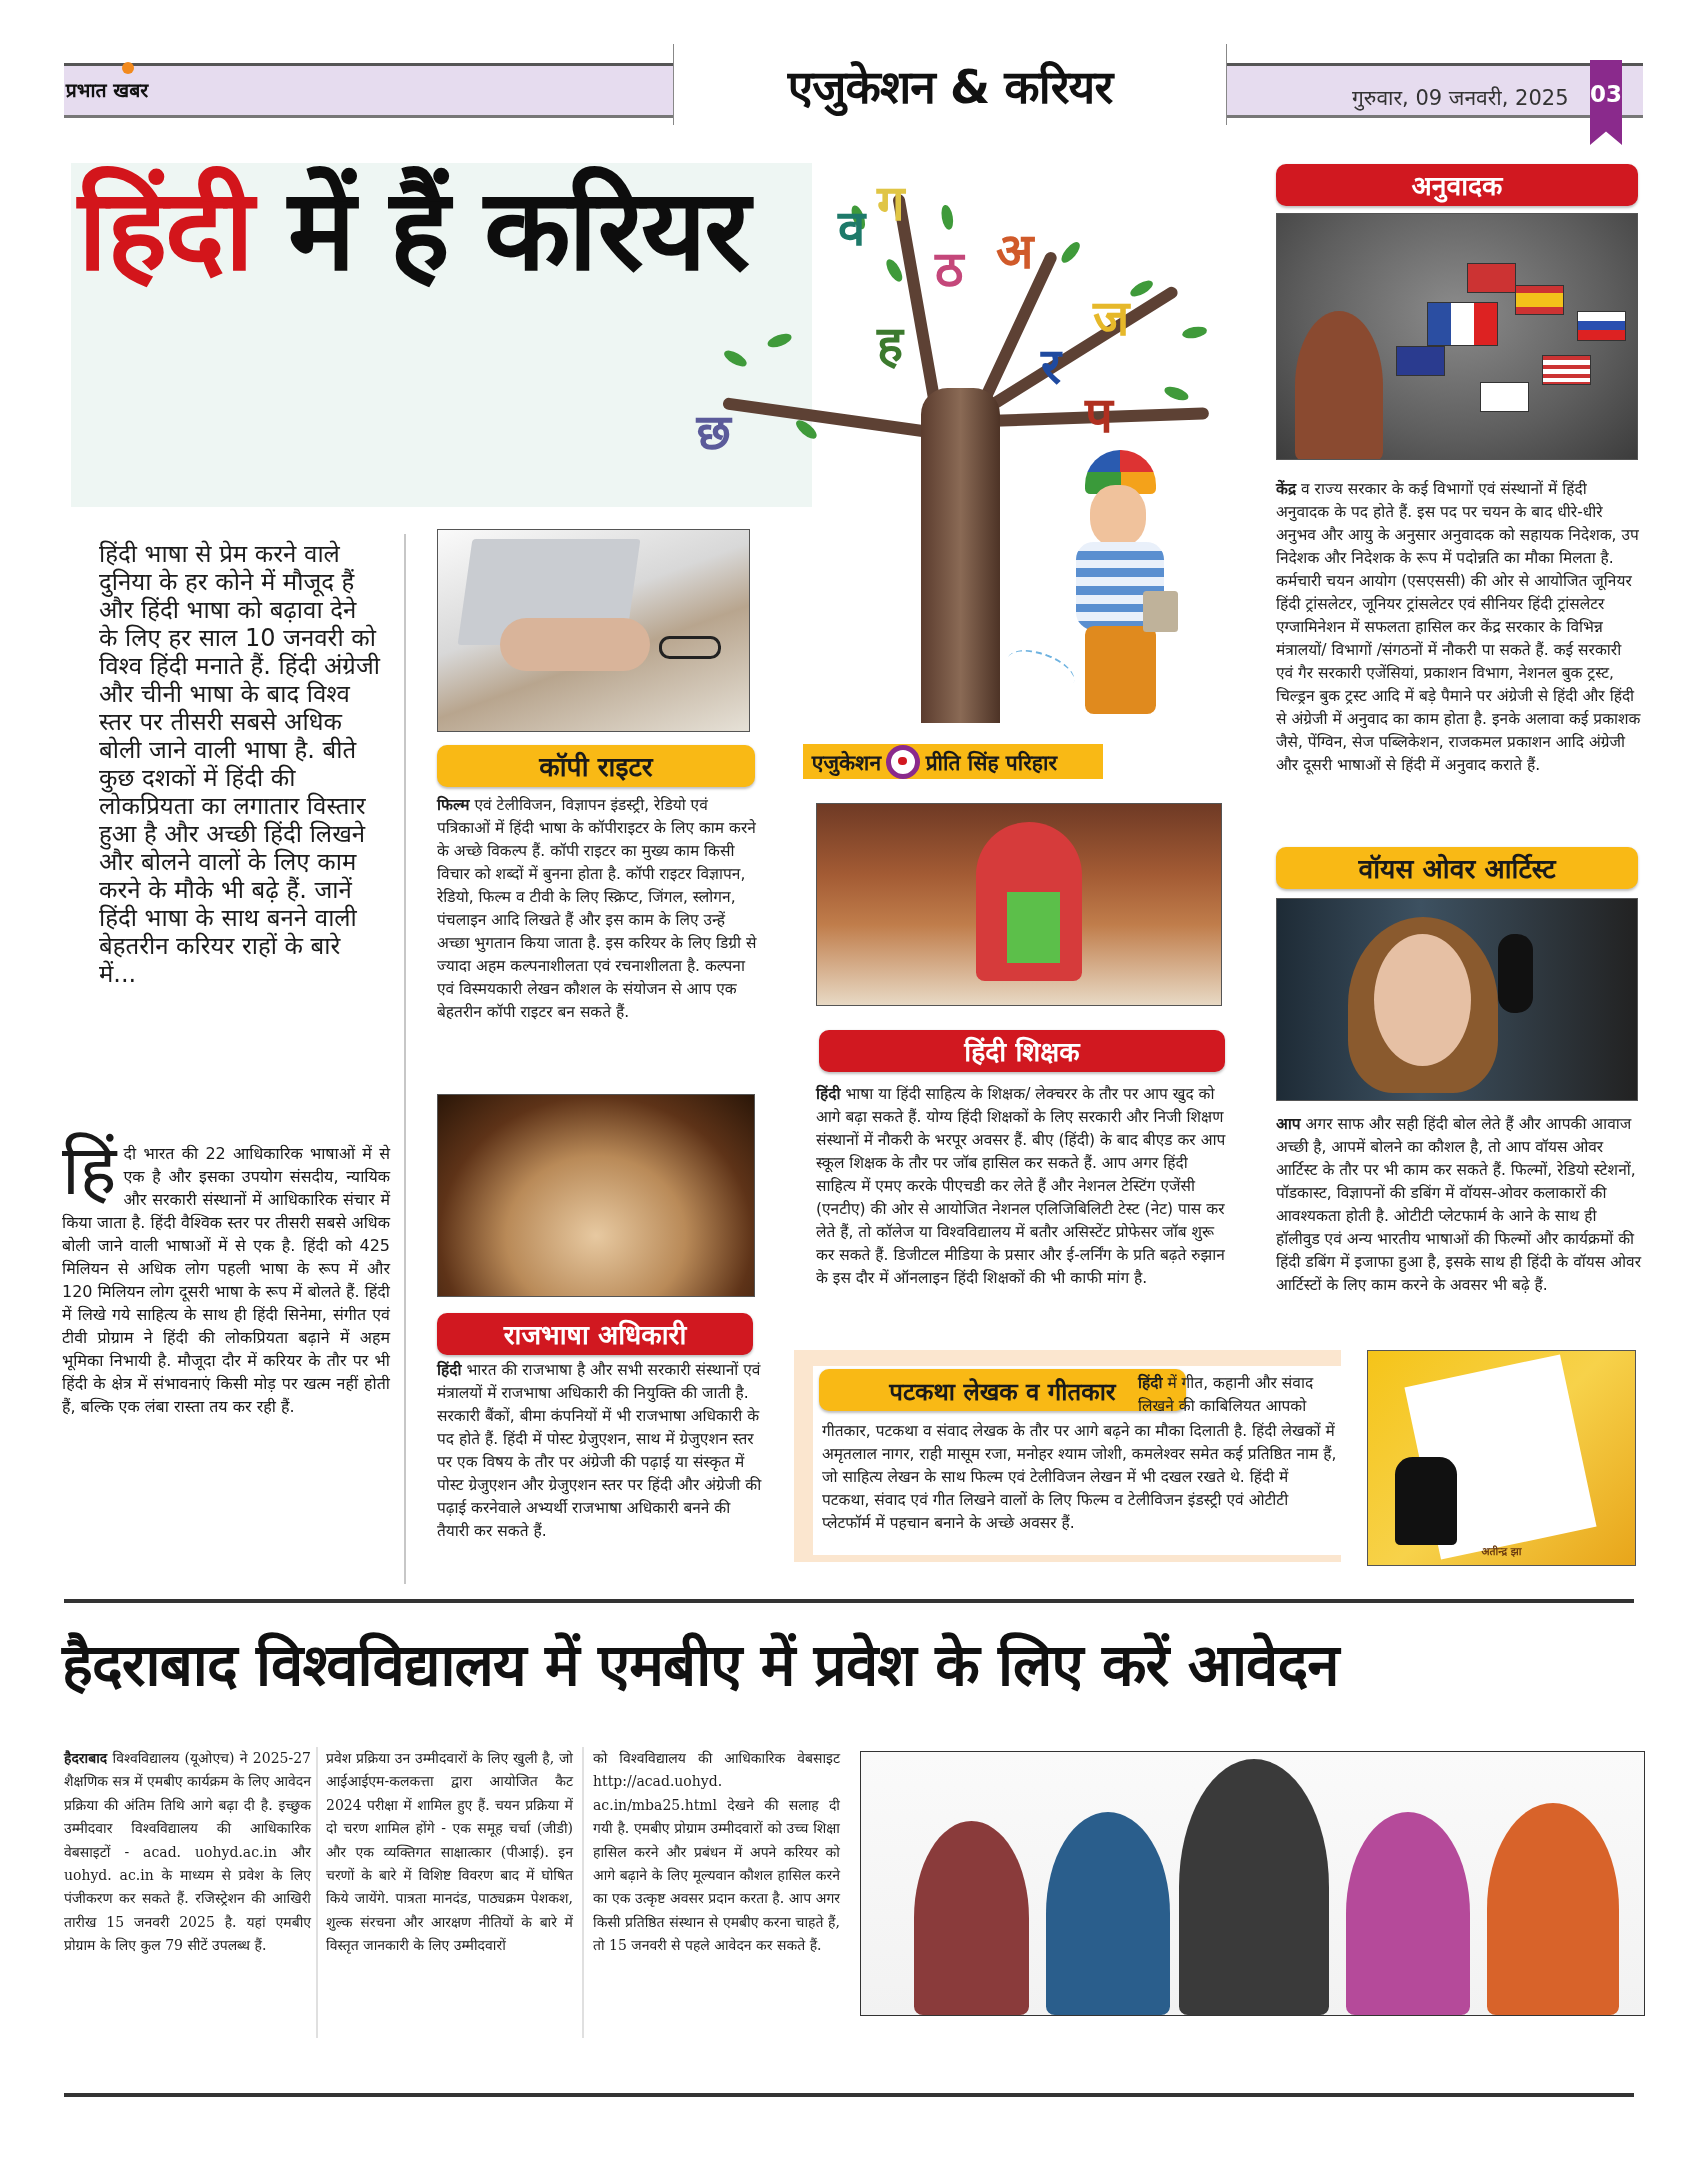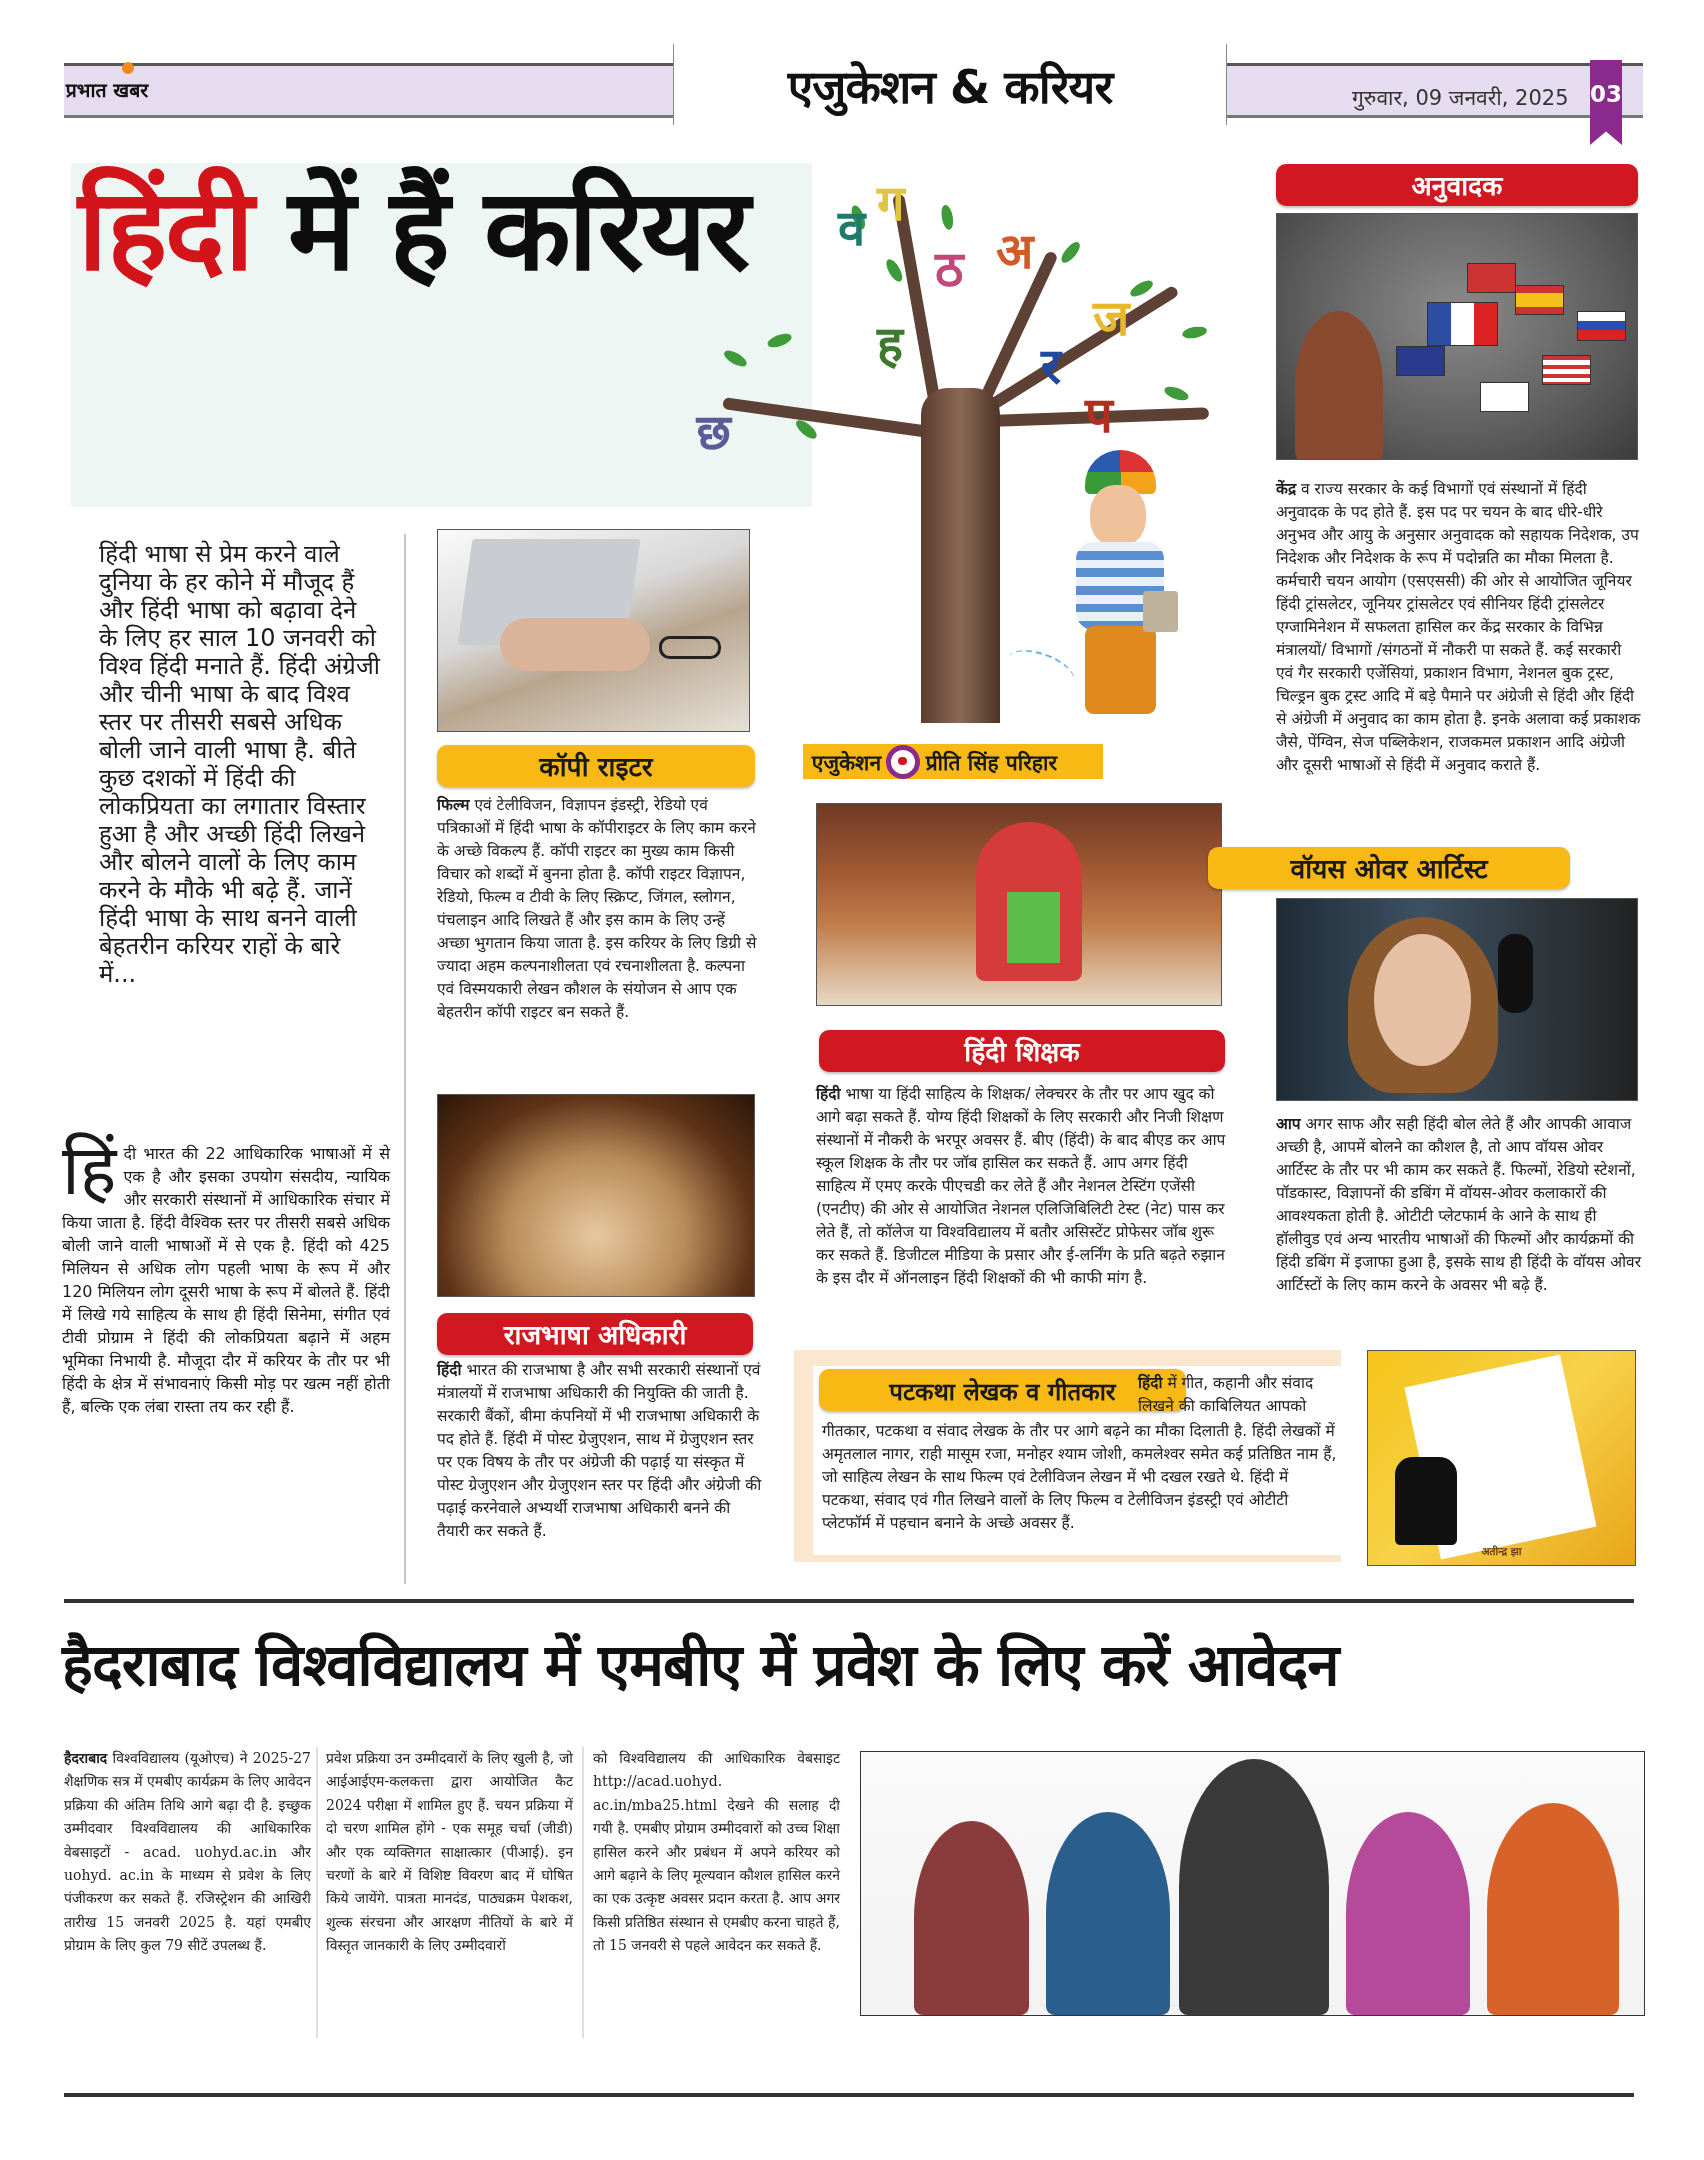--- a/index.html
+++ b/index.html
@@ -188,21 +188,21 @@
   <div class="flag" style="left:190px;top:49px;background:#c33;"></div>
   <div class="flag" style="left:238px;top:71px;background:linear-gradient(180deg,#c33 25%,#f3c21a 25% 75%,#c33 75%);"></div>
   <div class="flag" style="left:265px;top:141px;background:repeating-linear-gradient(180deg,#c33 0 4.4px,#fff 4.4px 8.8px);"></div>
   <div class="flag" style="left:119px;top:132px;background:#2a3b8f;"></div>
   <div class="flag" style="left:300px;top:97px;background:linear-gradient(180deg,#fff 33%,#2a4fb0 33% 66%,#d22 66%);"></div>
   <div class="flag" style="left:203px;top:168px;background:#fff;"></div>
   <div style="position:absolute;left:17.6px;top:97px;width:88px;height:150px;border-radius:50% 50% 8.8px 8.8px;background:#8a4a30;"></div>
 </div>
 <div class="body-text" style="left:1276px;top:478px;width:366px;"><b>केंद्र</b><span> व राज्य सरकार के कई विभागों एवं संस्थानों में हिंदी अनुवादक के पद होते हैं. इस पद पर चयन के बाद धीरे-धीरे अनुभव और आयु के अनुसार अनुवादक को सहायक निदेशक, उप निदेशक और निदेशक के रूप में पदोन्नति का मौका मिलता है. कर्मचारी चयन आयोग (एसएससी) की ओर से आयोजित जूनियर हिंदी ट्रांसलेटर, जूनियर ट्रांसलेटर एवं सीनियर हिंदी ट्रांसलेटर एग्जामिनेशन में सफलता हासिल कर केंद्र सरकार के विभिन्न मंत्रालयों/ विभागों /संगठनों में नौकरी पा सकते हैं. कई सरकारी एवं गैर सरकारी एजेंसियां, प्रकाशन विभाग, नेशनल बुक ट्रस्ट, चिल्ड्रन बुक ट्रस्ट आदि में बड़े पैमाने पर अंग्रेजी से हिंदी और हिंदी से अंग्रेजी में अनुवाद का काम होता है. इनके अलावा कई प्रकाशक जैसे, पेंग्विन, सेज पब्लिकेशन, राजकमल प्रकाशन आदि अंग्रेजी और दूसरी भाषाओं से हिंदी में अनुवाद कराते हैं.</span></div>
 
-<div class="pill yellow" style="left:1208px;top:847px;width:362px;">वॉयस ओवर आर्टिस्ट</div>
+<div class="pill yellow" style="left:1276px;top:847px;width:362px;">वॉयस ओवर आर्टिस्ट</div>
 <div class="photo ph-voice" style="left:1276px;top:898px;width:362px;height:203px;">
   <div class="hair"></div>
   <div class="face"></div>
   <div class="mic"></div>
 </div>
 <div class="body-text" style="left:1276px;top:1113px;width:366px;"><b>आप</b><span> अगर साफ और सही हिंदी बोल लेते हैं और आपकी आवाज अच्छी है, आपमें बोलने का कौशल है, तो आप वॉयस ओवर आर्टिस्ट के तौर पर भी काम कर सकते हैं. फिल्मों, रेडियो स्टेशनों, पॉडकास्ट, विज्ञापनों की डबिंग में वॉयस-ओवर कलाकारों की आवश्यकता होती है. ओटीटी प्लेटफार्म के आने के साथ ही हॉलीवुड एवं अन्य भारतीय भाषाओं की फिल्मों और कार्यक्रमों की हिंदी डबिंग में इजाफा हुआ है, इसके साथ ही हिंदी के वॉयस ओवर आर्टिस्टों के लिए काम करने के अवसर भी बढ़े हैं.</span></div>
 
 <div class="patkatha-box"></div>
 <div class="patkatha-inner"></div>
 <div class="pill yellow" style="left:819px;top:1369px;width:367px;font-size:24px;">पटकथा लेखक व गीतकार</div>

